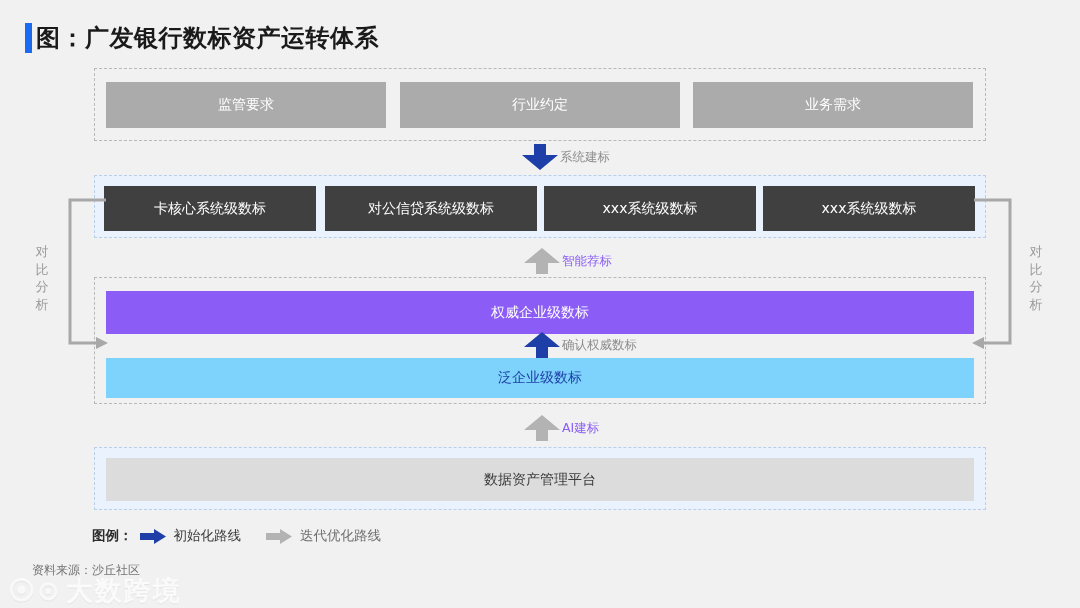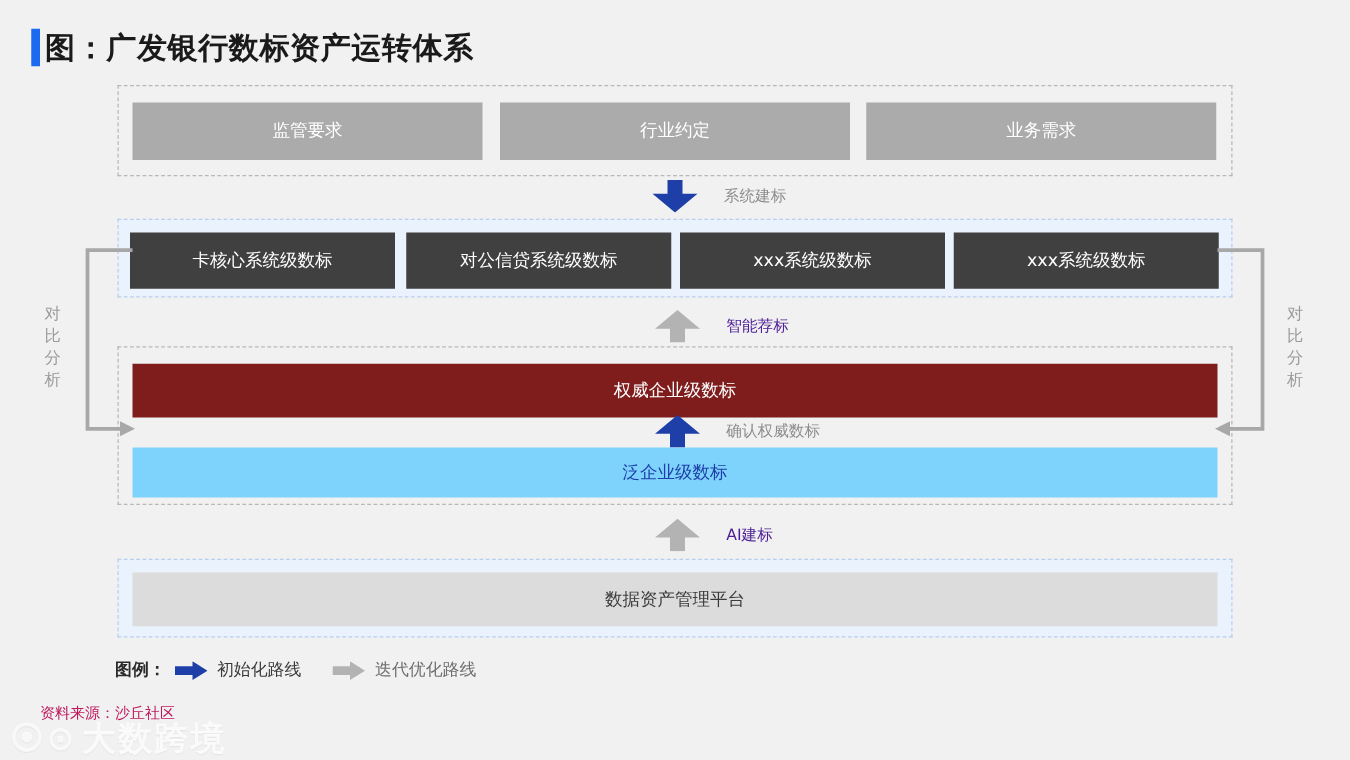--- a/index.html
+++ b/index.html
@@ -46,34 +46,34 @@
     position: absolute;
     display: flex;
     align-items: center;
     justify-content: center;
     box-sizing: border-box;
     font-size: 14px;
     white-space: nowrap;
   }
   .box-gray  { background: #ababab; color: #ffffff; }
   .box-blue  { background: #404040; color: #ffffff; }
-  .box-navy  { background: #7f1d1d; color: #ffffff; }
+  .box-navy  { background: #8b5cf6; color: #ffffff; }
   .box-lblue { background: #7dd3fc; color: #1e3fa8; }
   .box-lgray { background: #dcdcdc; color: #3b3b3b; }
 
   
   .vflow {
     position: absolute;
     display: flex;
     align-items: center;
-    gap: 19px;
+    gap: 0;
   }
   .vflow .lbl {
     font-size: 12.5px;
-    color: #4c1d95;
+    color: #8b5cf6;
     white-space: nowrap;
   }
   .vflow.blue .lbl { color: #8d8d8d; }
 
   .arrow-svg { display: block; }
 
   
   .side-label {
     position: absolute;
     font-size: 13px;
@@ -99,21 +99,21 @@
     margin-right: 20px;
   }
   .legend .legend-text { color: #3a3a3a; }
   .legend .legend-text.muted { color: #6e6e6e; }
 
   
   .source {
     position: absolute;
     left: 32px; top: 562px;
     font-size: 12px;
-    color: #be185d;
+    color: #737373;
     white-space: nowrap;
   }
   .watermark {
     position: absolute;
     left: 8px; top: 573px;
     font-size: 27px;
     font-weight: bold;
     color: rgba(255,255,255,0.82);
     letter-spacing: 2px;
     text-shadow: 0 1px 1px rgba(0,0,0,0.06);

